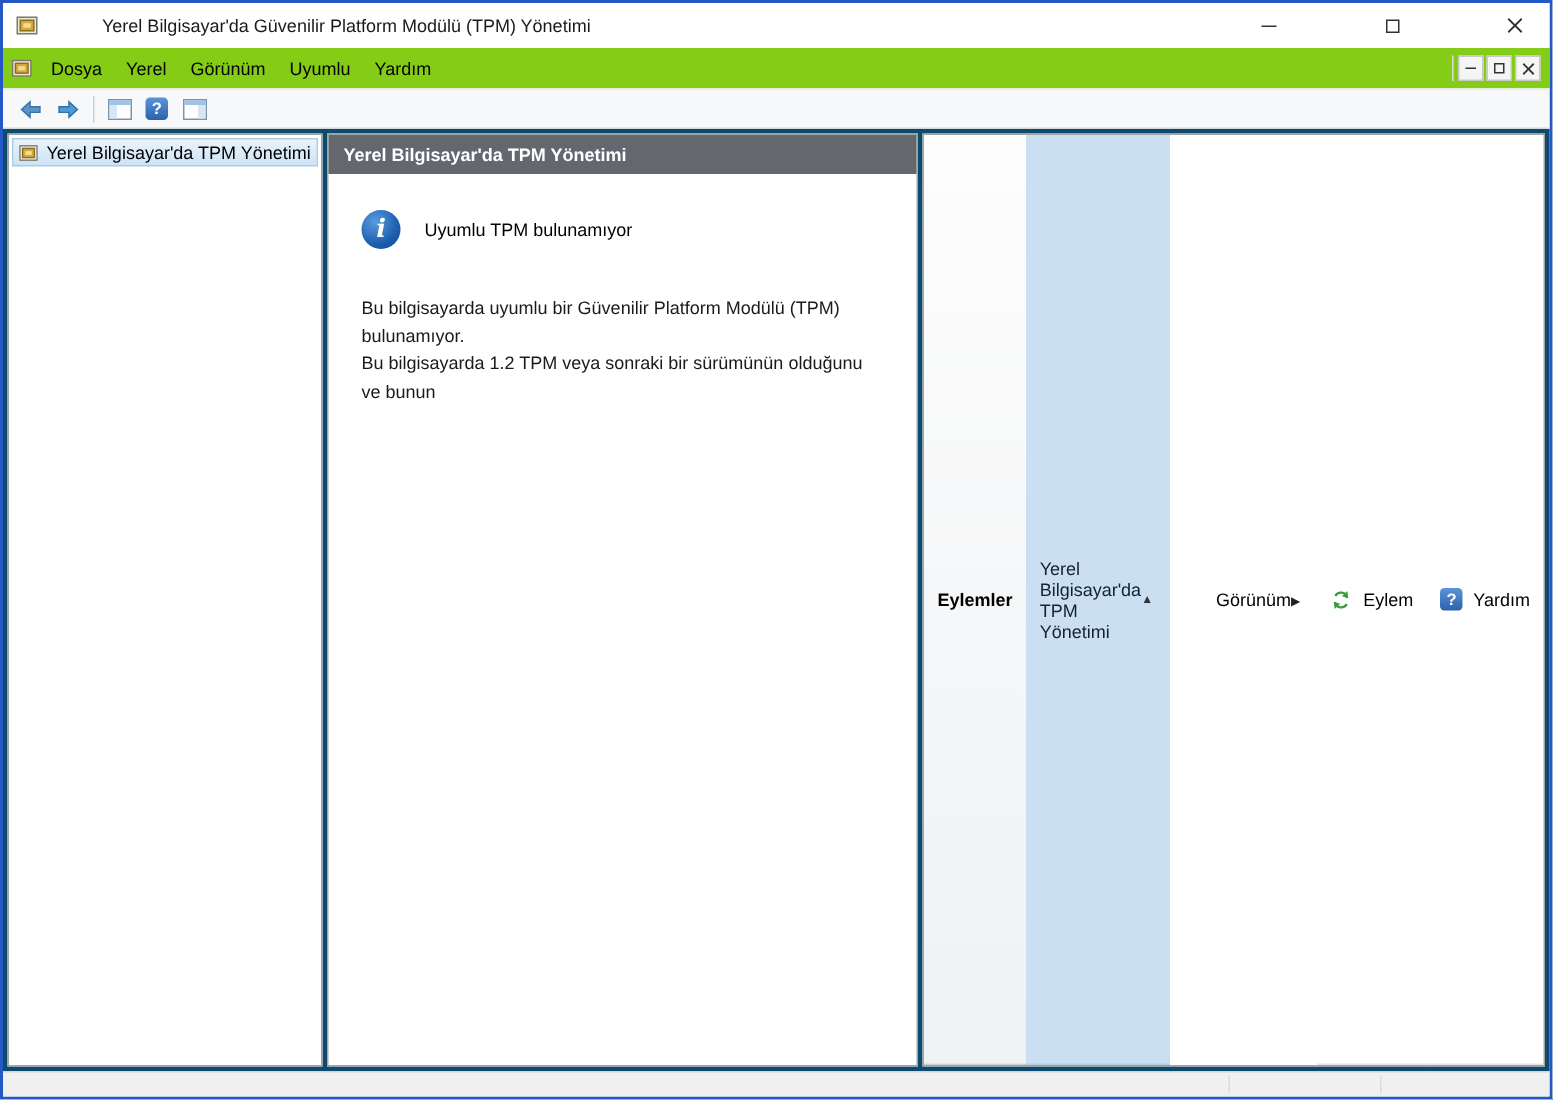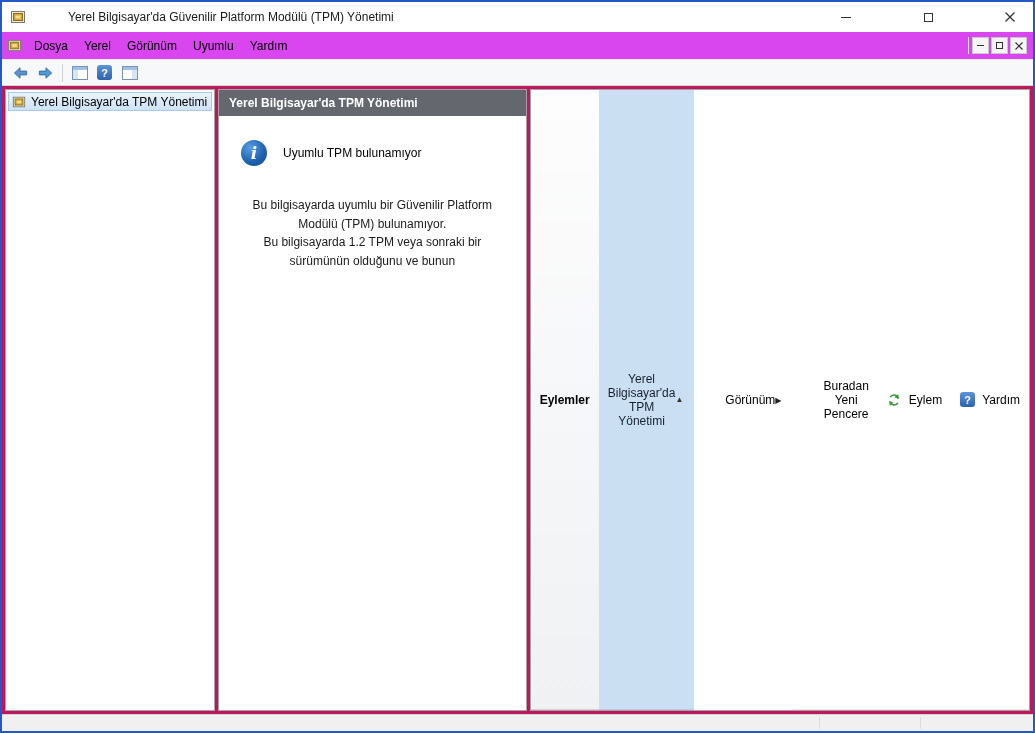--- a/index.html
+++ b/index.html
@@ -16,38 +16,38 @@
 
   
   .titlebar { flex:0 0 30px; display:flex; align-items:center; background:#fff; padding-left:8px;gap:36px; }
   .app-icon { width:16px; height:16px; margin-right:6px; flex:0 0 16px; }
   .title-text { flex:1; color:#1a1a1a; white-space:nowrap; overflow:hidden; }
   .tb-btn { width:46px; height:30px; display:flex; align-items:center; justify-content:center; }
   .glyph-min { width:10px; height:1px; background:#333; }
   .glyph-max { width:9px; height:9px; border:1px solid #333; }
 
   
-  .menubar { flex:0 0 27px; display:flex; align-items:center; background:#d946ef; padding-left:5px; }
+  .menubar { flex:0 0 27px; display:flex; align-items:center; background:#84cc16; padding-left:5px; }
   .menu-icon { width:15px; height:15px; margin-right:4px; }
   .menu-item { padding:5px 8px; cursor:default; }
   .menubar-spacer { flex:1; }
   .mdi-sep { width:1px; height:17px; background:#dcdcdc; margin:0 3px; }
   .mdi-btn { width:17px; height:17px; display:flex; align-items:center; justify-content:center; border:1px solid #c8c8c8; background:#f5f5f5; margin-right:2px; }
   .glyph-min-s { width:7px; height:1px; background:#333; }
   .glyph-restore { width:7px; height:7px; border:1px solid #333; background:#f5f5f5; position:relative; }
   .glyph-restore::before { content:""; position:absolute; top:-3px; left:2px; width:7px; height:7px; border:1px solid #333; z-index:-1; }
 
   
   .toolbar { flex:0 0 27px; display:flex; align-items:center; background:#f7f8f9; border-top:1px solid #ececec; border-bottom:1px solid #d5d7d9; padding-left:6px; }
   .tool-btn { width:25px; height:23px; display:flex; align-items:center; justify-content:center; }
   .tool-sep { width:1px; height:18px; background:#d0d0d0; margin:0 4px; }
   .help-icon { width:15px; height:15px; background:linear-gradient(#5b95d8,#2b62ad); border-radius:3px; color:#fff; font-weight:bold; font-size:11px; display:flex; align-items:center; justify-content:center; }
 
   
-  .content { flex:1; min-height:0; background:#be185d; display:flex; padding:3px; gap:3px;text-align:center; }
+  .content { flex:1; min-height:0; background:#0c4a6e; display:flex; padding:3px; gap:3px; }
 
   .tree-pane { flex:0 0 210px; background:#fff; border:1px solid #a3a3a3; padding:2px; }
   .tree-item { display:flex; align-items:center; gap:5px; height:19px; padding:0 3px;
                background:linear-gradient(#eaf3fb,#cde3f6); border:1px solid #a9cbe8; }
   .tree-icon { width:14px; height:14px; flex:0 0 14px; }
 
   .center-pane { flex:1; min-width:0; background:#fff; border:1px solid #a3a3a3; display:flex; flex-direction:column; }
   .center-header { flex:0 0 26px; background:#64676e; color:#fff; font-weight:bold; display:flex; align-items:center; padding:0 10px; }
   .center-body { padding:24px 22px; }
   .info-row { display:flex; align-items:center; gap:16px; margin-bottom:30px; }
@@ -200,24 +200,20 @@
         <span class="action-group-title">Yerel Bilgisayar'da TPM Yönetimi</span>
         <span class="collapse-arrow">▲</span>
       </div>
 
       <div class="action-row">
         <div class="icon-slot"></div>
         <span class="action-label">Görünüm</span>
         <span class="submenu-arrow">▶</span>
       </div>
 
-      <div class="action-row separated">
-        <div class="icon-slot"></div>
-        <span class="action-label">Buradan Yeni Pencere</span>
-      </div>
 
       <div class="action-row separated">
         <div class="icon-slot">
           <svg width="14" height="14" viewBox="0 0 16 16">
             <path d="M3.2 9.6a5 5 0 0 0 9.2 1.6" fill="none" stroke="#3b9c3b" stroke-width="1.8"></path>
             <path d="M12.8 6.4a5 5 0 0 0-9.2-1.6" fill="none" stroke="#3b9c3b" stroke-width="1.8"></path>
             <polygon points="12.9,1.2 13.4,6.6 8.7,5.2" fill="#3b9c3b"></polygon>
             <polygon points="3.1,14.8 2.6,9.4 7.3,10.8" fill="#3b9c3b"></polygon>
           </svg>
         </div>

